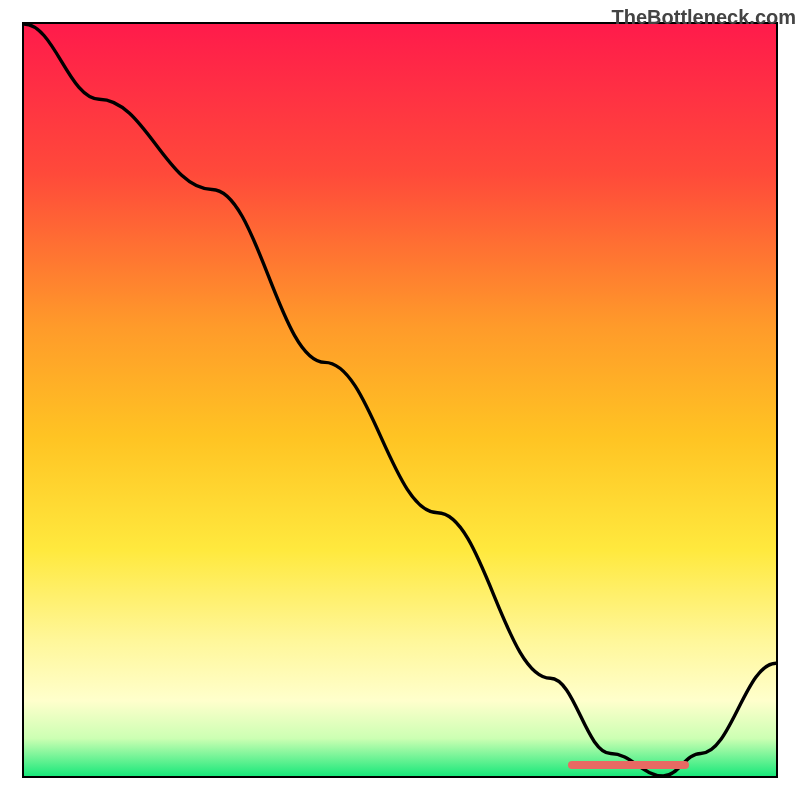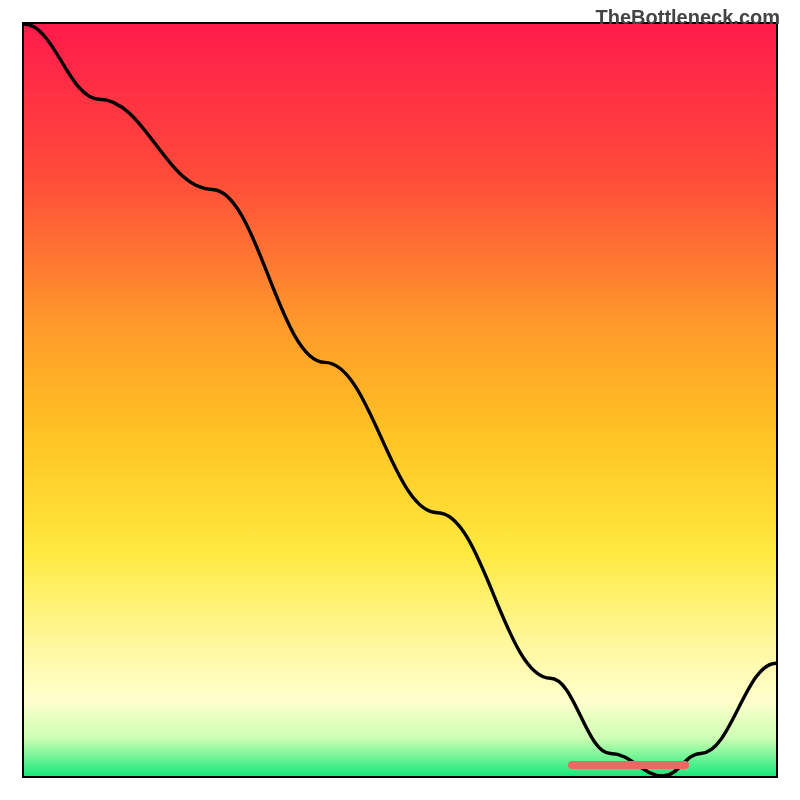--- a/index.html
+++ b/index.html
@@ -7,21 +7,21 @@
     width: 800px;
     height: 800px;
     background: #ffffff;
     font-family: Arial, sans-serif;
     position: relative;
     overflow: hidden;
   }
   .watermark {
     position: absolute;
     top: 6px;
-    right: 20px;
+    right: 4px;
     font-size: 20px;
     font-weight: bold;
     color: #444;
     z-index: 10;
     text-align: center;
   }
   .chart-area {
     position: absolute;
     top: 22px;
     left: 22px;

